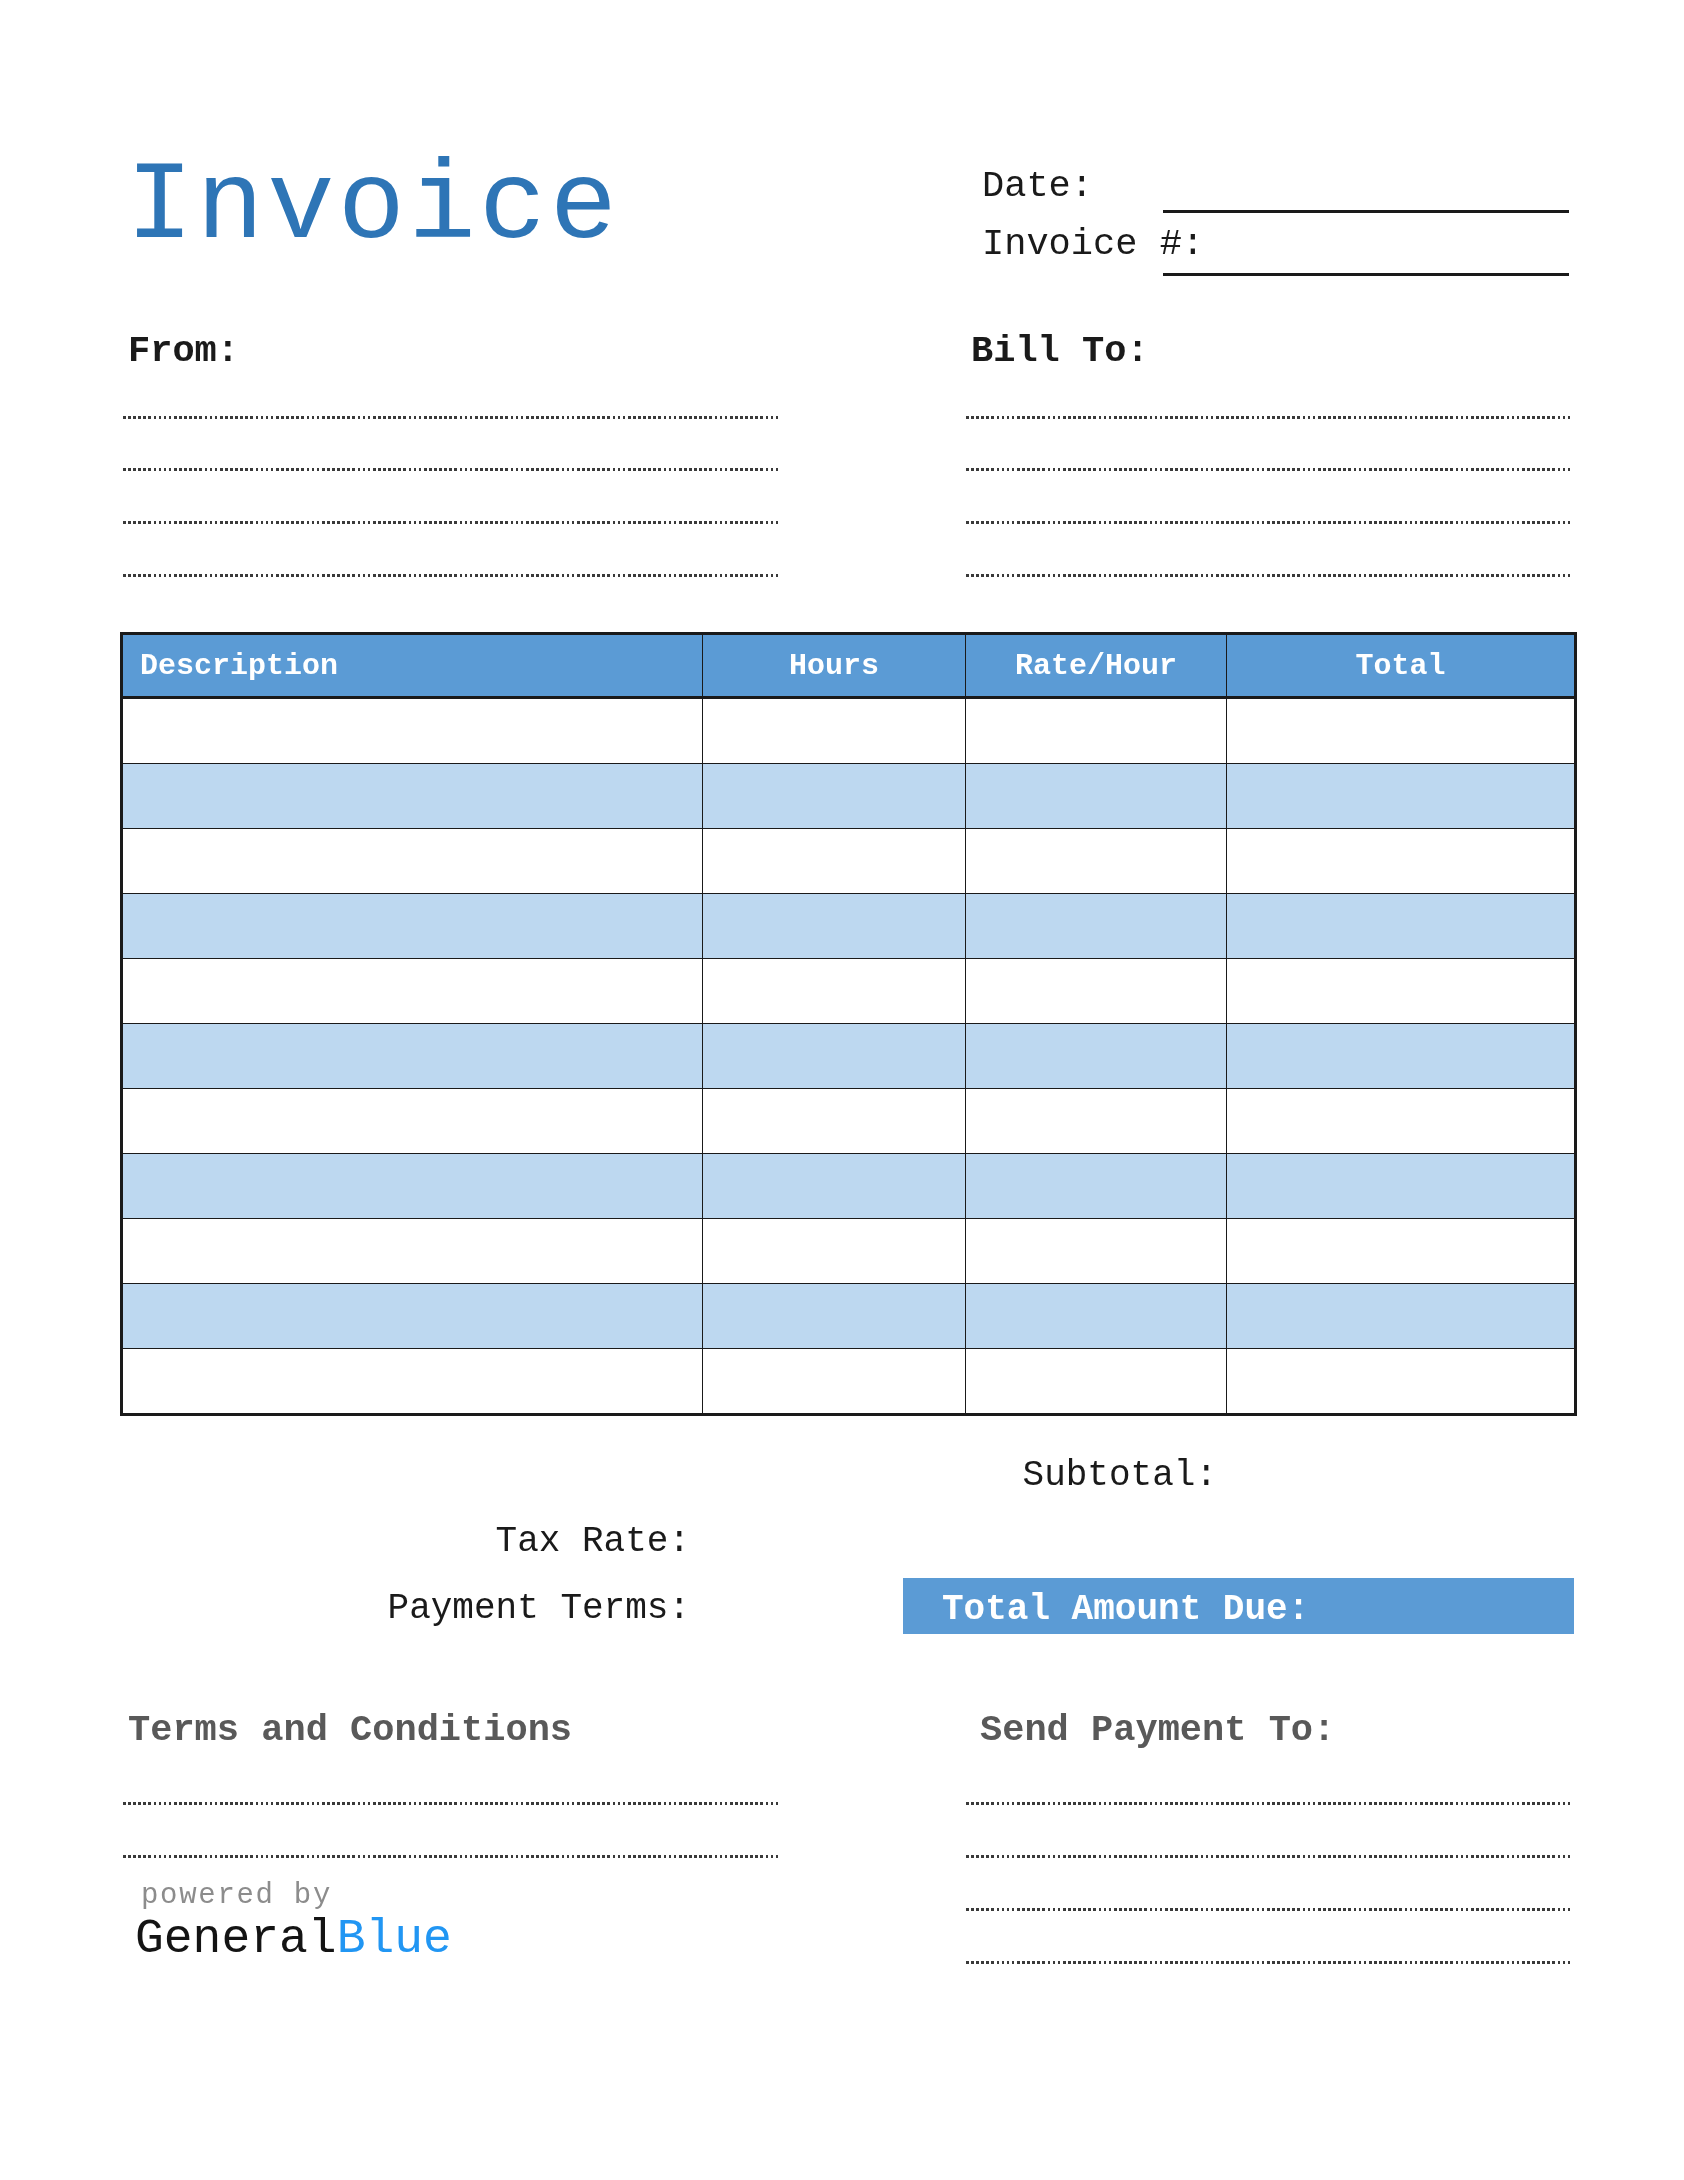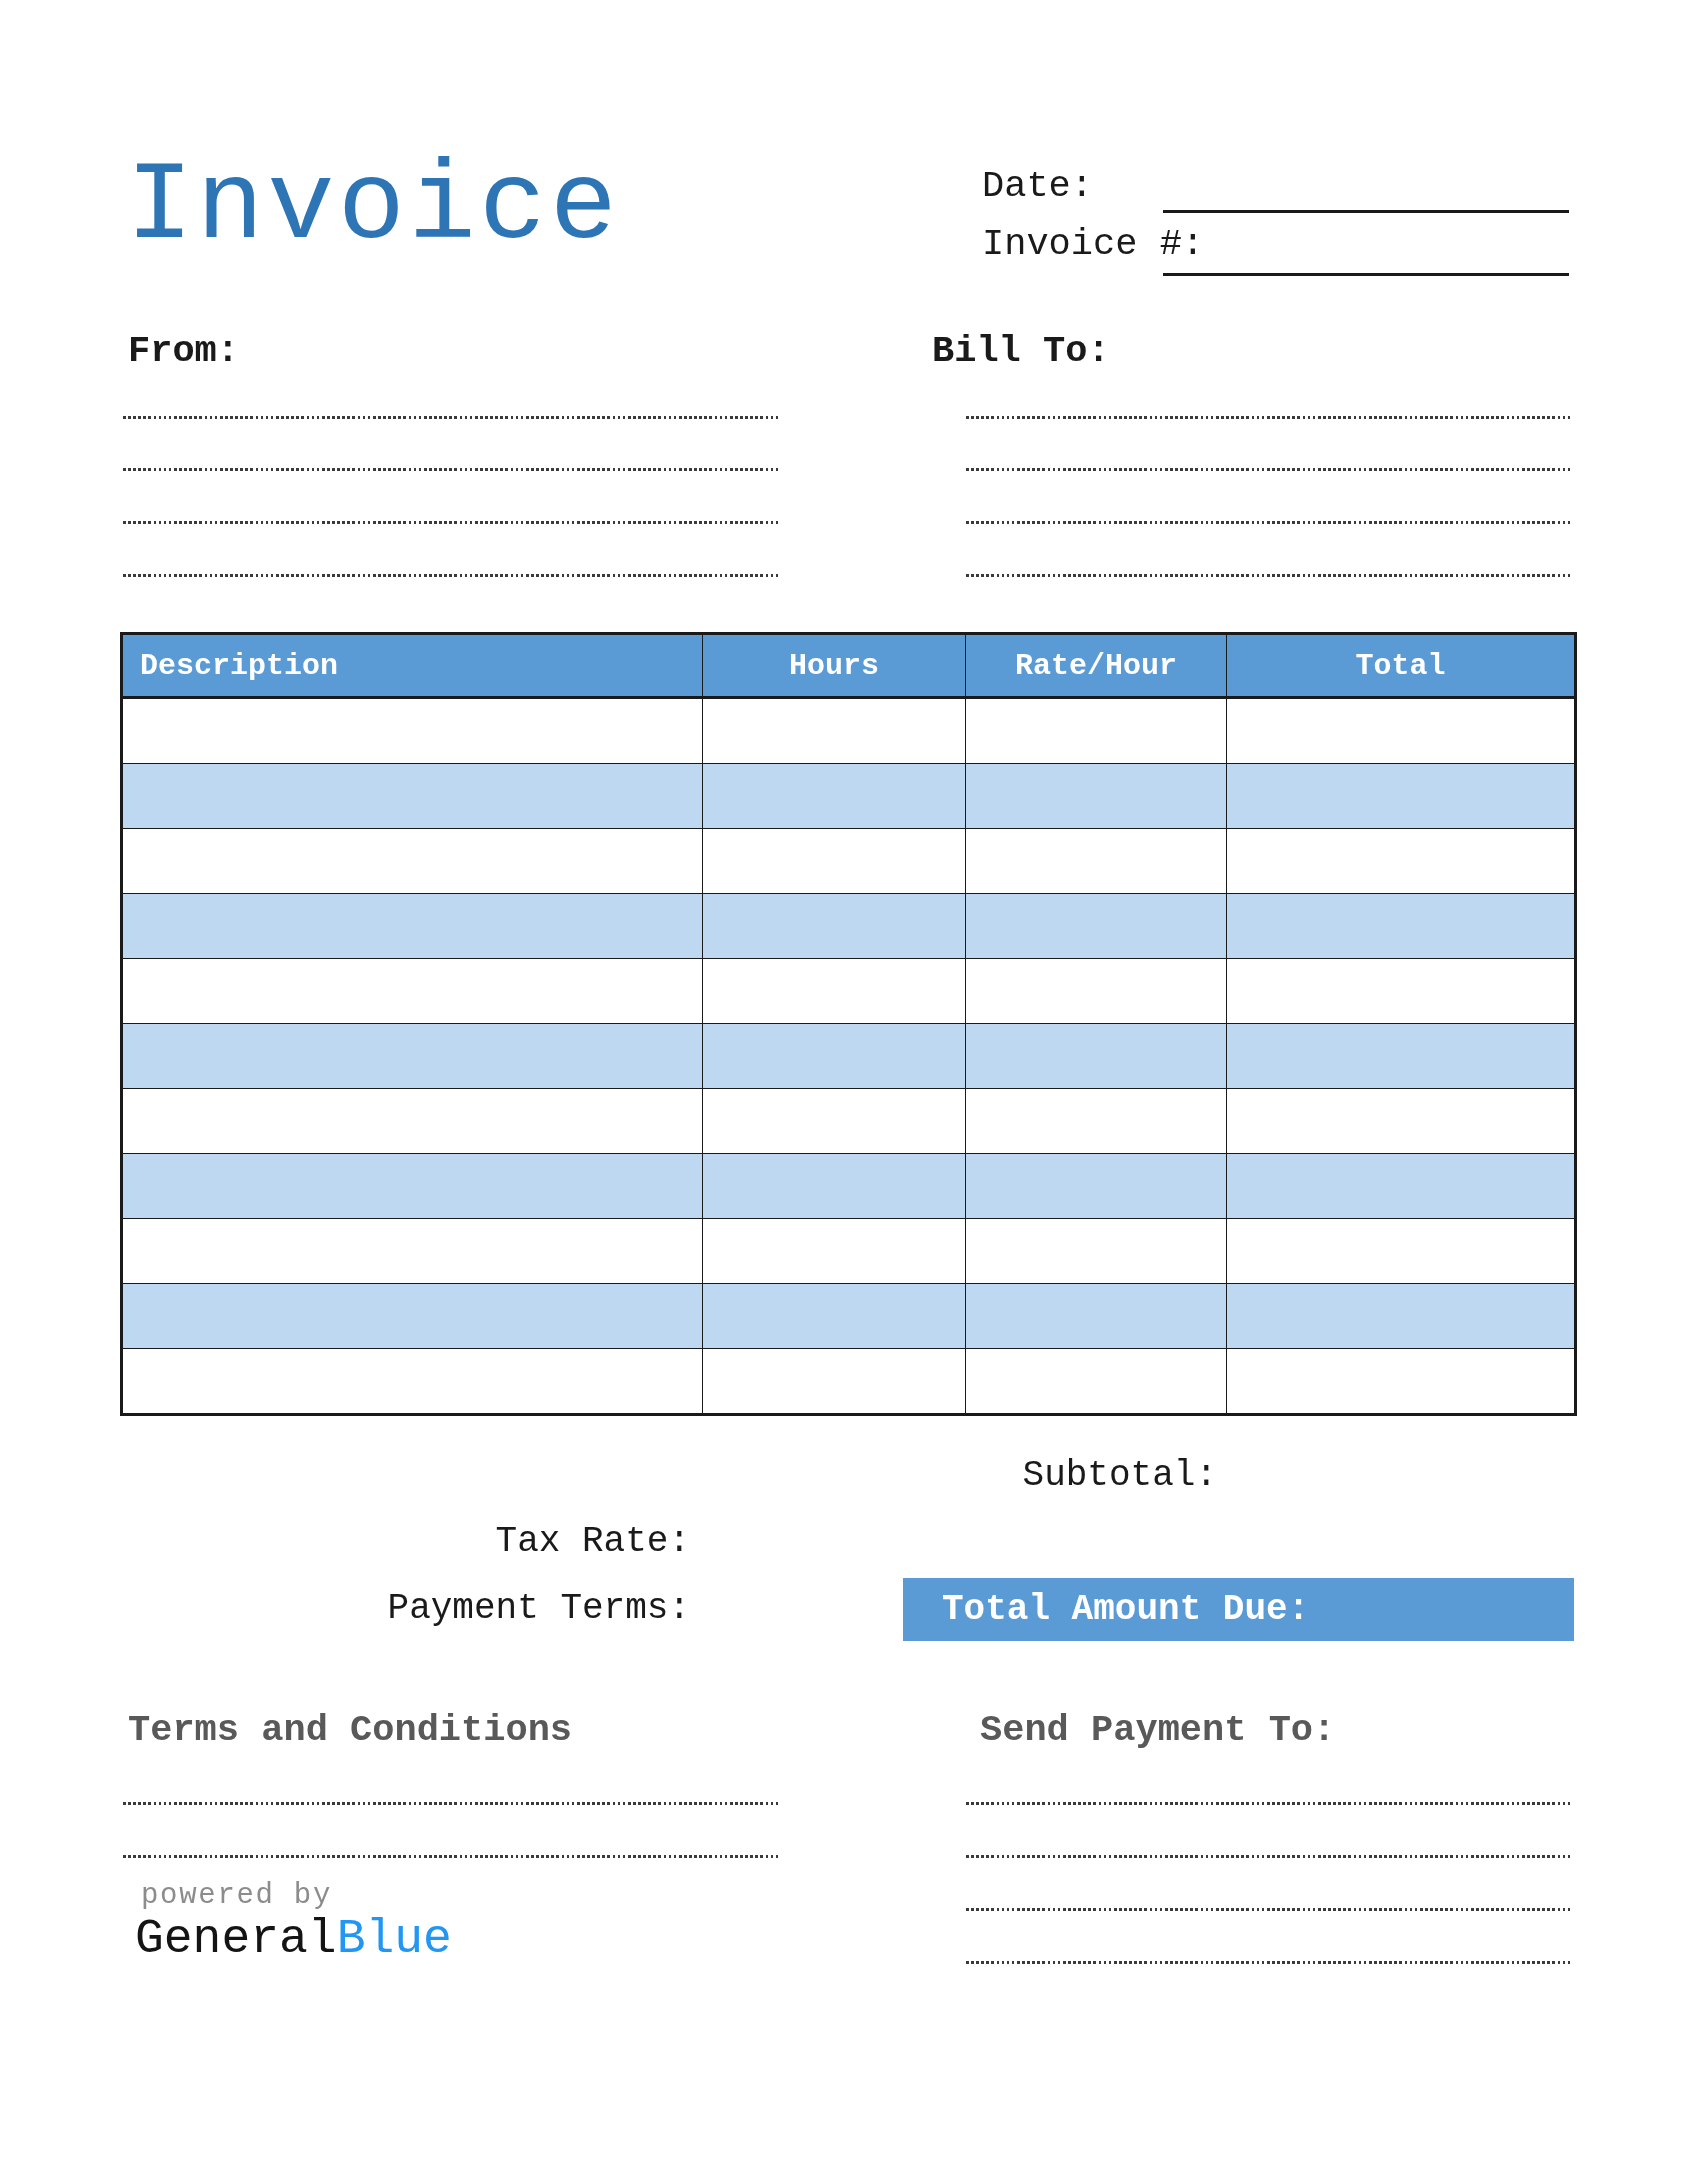--- a/index.html
+++ b/index.html
@@ -22,21 +22,21 @@
   .label{font-size:37px;line-height:1.15;font-weight:400;color:#1a1a1a;}
   .label.bold{font-weight:700;text-align:center;}
   .label.gray{color:#595959;font-weight:700;}
   .date-label{position:absolute;left:982px;top:165px;}
   .invoice-no-label{position:absolute;left:982px;top:223px;}
   .rule{position:absolute;height:2.6px;background:#1a1a1a;}
   .rule.date{left:1163px;top:210px;width:406px;}
   .rule.invno{left:1163px;top:273px;width:406px;}
   
   .from-label{position:absolute;left:128px;top:330px;}
-  .billto-label{position:absolute;left:932px;top:330px;}
+  .billto-label{position:absolute;left:971px;top:330px;}
   .dotline{
     position:absolute;height:2.6px;
     background:repeating-linear-gradient(90deg,#3a3a3a 0 2.6px,transparent 2.6px 5.1px);
   }
   .dl-left{left:123px;width:657px;}
   .dl-right{left:966px;width:606px;}
   
   table.items{
     position:absolute;left:120px;top:632px;
     width:1454px;
@@ -58,21 +58,21 @@
   }
   table.items tr.alt td{background:var(--row-alt,#BDD8F0);}
   
   .tot{position:absolute;font-size:36px;line-height:66px;height:66px;}
   .tot.right{text-align:right;}
   .subtotal-label{left:852px;top:1443px;width:365px;}
   .taxrate-label{left:324px;top:1509px;width:366px;}
   .tax-label{left:852px;top:1509px;width:365px;}
   .payterms-label{left:324px;top:1576px;width:366px;}
   .total-due-bar{
-    position:absolute;left:903px;top:1578px;width:671px;height:63px;
+    position:absolute;left:903px;top:1578px;width:671px;height:56px;
     background:var(--accent,#5B9BD5);
     color:#ffffff;font-size:36px;font-weight:700;line-height:63px;
     padding-left:39px;box-sizing:border-box;
   }
   
   .terms-label{position:absolute;left:128px;top:1709px;}
   .sendpay-label{position:absolute;left:980px;top:1709px;}
   .powered-by{position:absolute;left:141px;top:1879px;font-size:29px;color:#8c8c8c;letter-spacing:1.7px;}
   .brand{position:absolute;left:135px;top:1913px;font-size:48px;line-height:1.1;letter-spacing:0;}
   .brand .g{color:#141414;}

